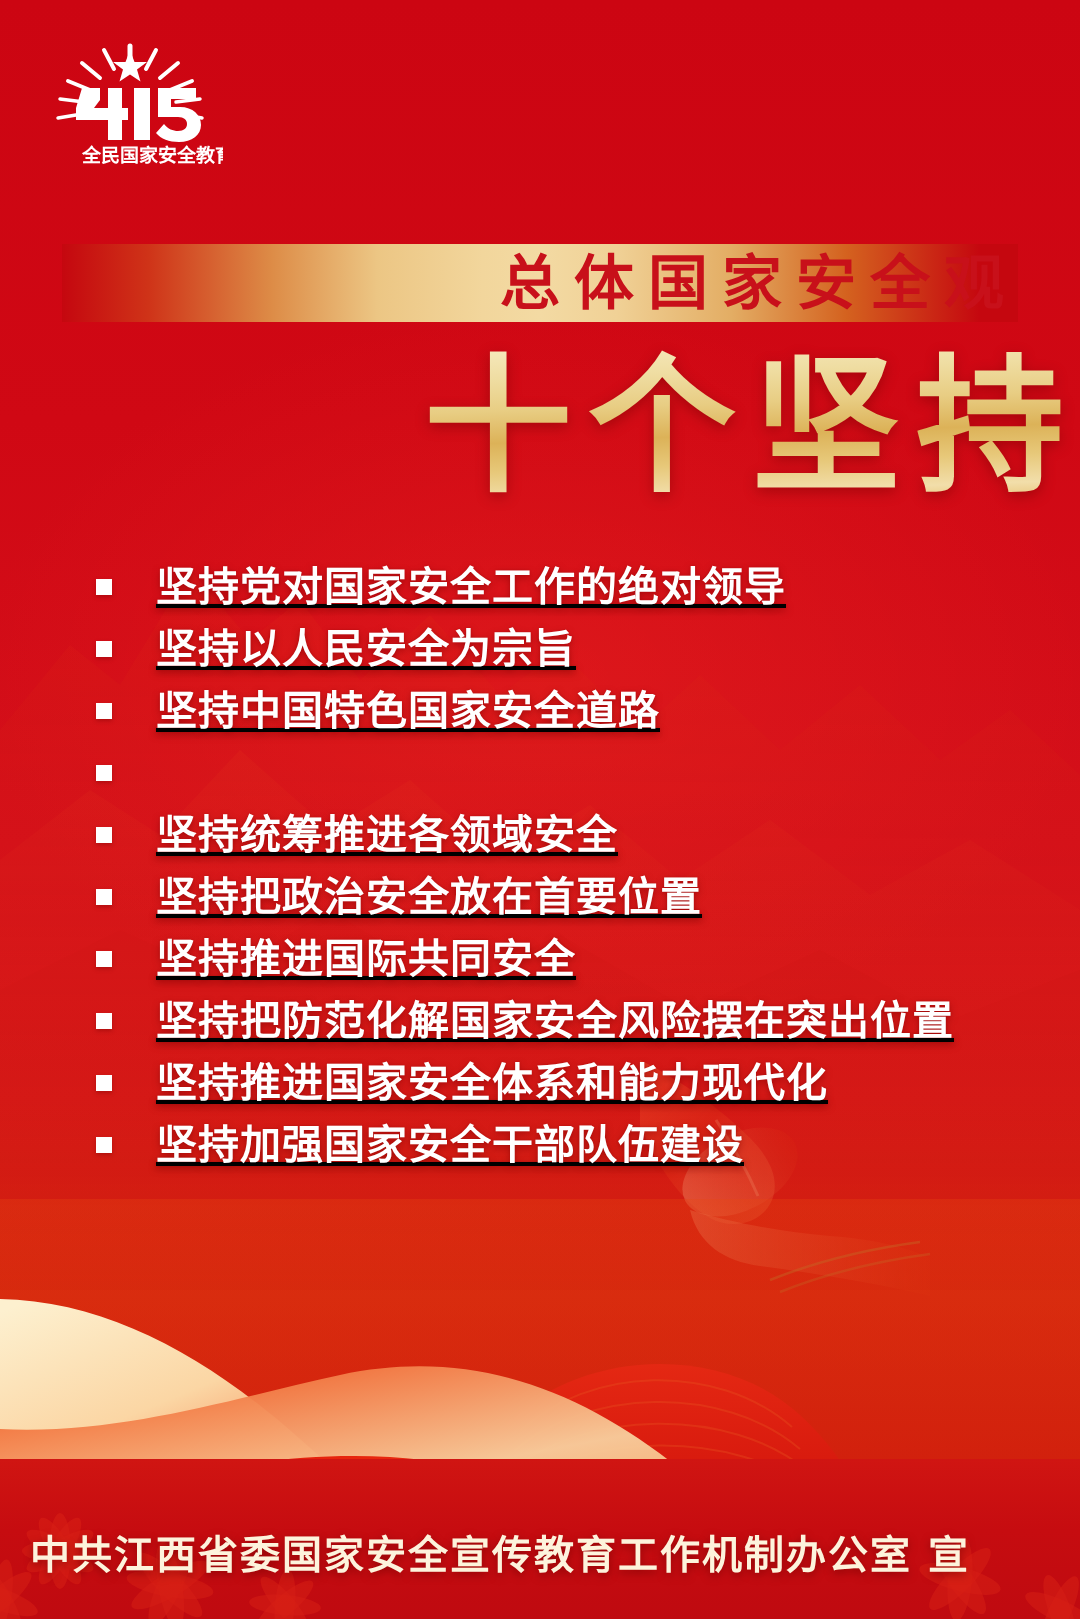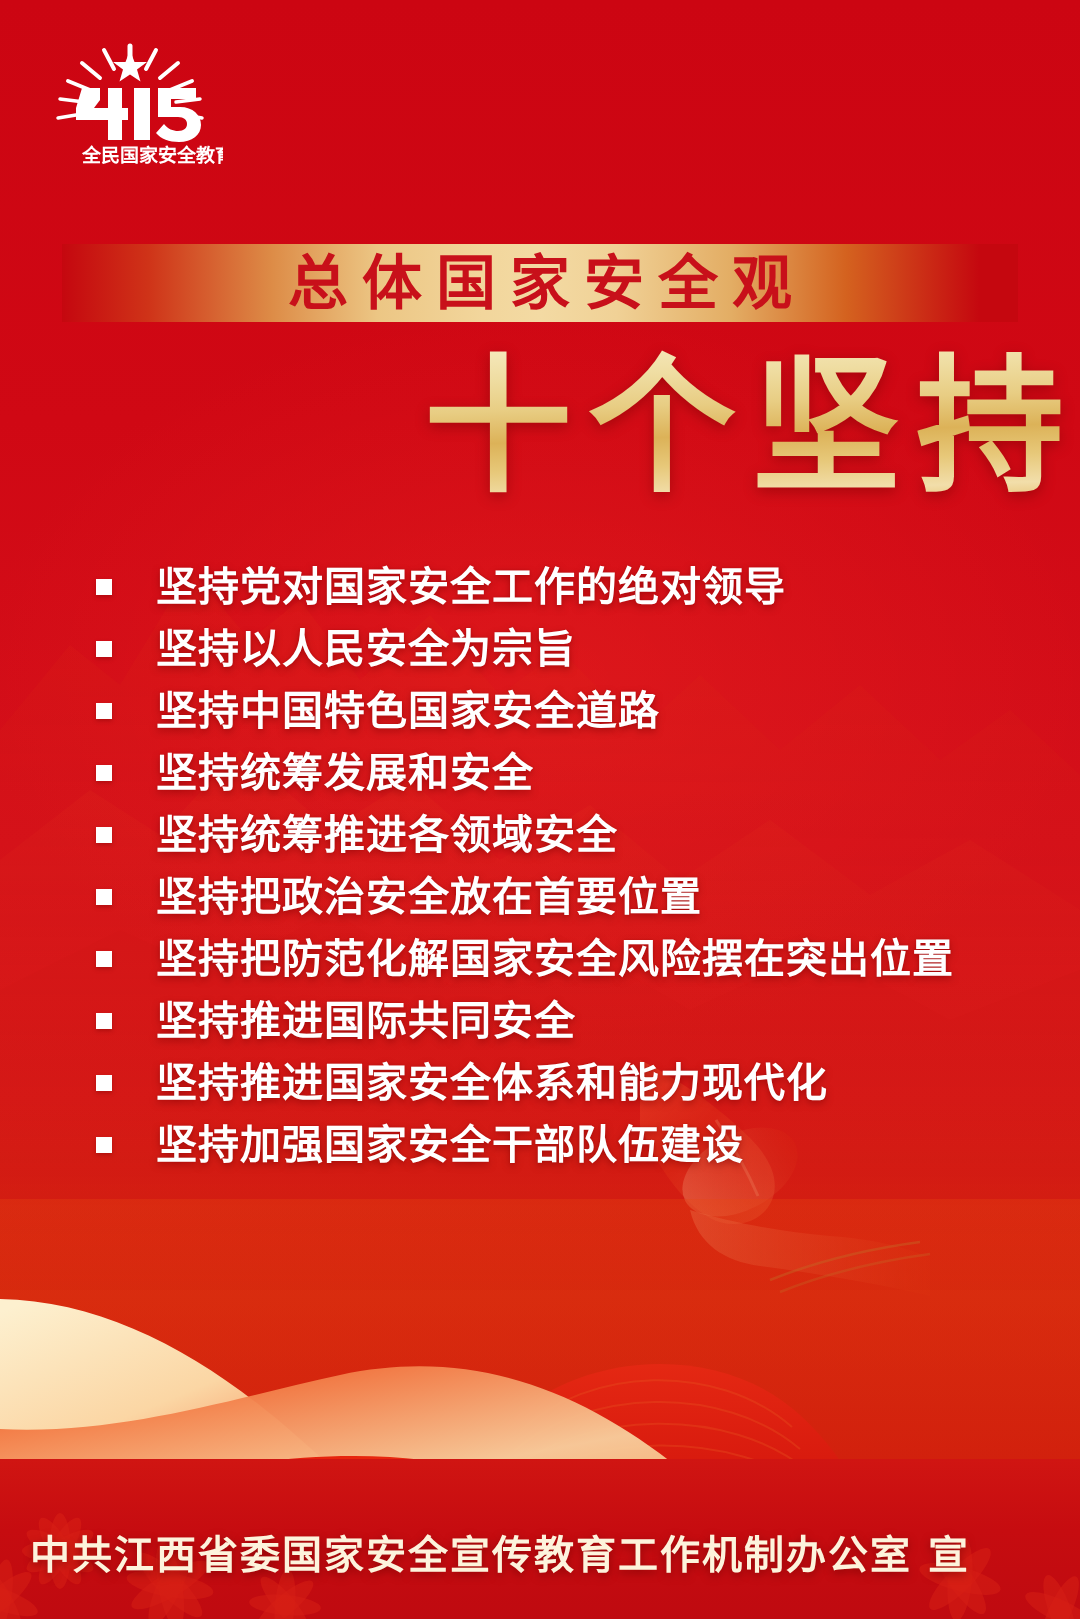--- a/index.html
+++ b/index.html
@@ -42,21 +42,21 @@
         #cf3318 9%,
         #dd8c47 22%,
         #ecc684 33%,
         #f2d69c 44%,
         #f3daa3 50%,
         #f0d196 58%,
         #e3ad64 70%,
         #d4621f 82%,
         #c5070f 96%,
         #c5070f 100%);
-    display:flex;align-items:center;justify-content:center;
+    display:flex;align-items:center;justify-content:flex-end;
   }
   .banner-text{
     font-family:"DejaVu Serif","Liberation Serif",serif;
     font-weight:700;
     font-size:60px;
     letter-spacing:14px;
     color:#c8101a;
     line-height:1;
     text-indent:14px;
     white-space:nowrap;
@@ -86,21 +86,21 @@
         #e3bb68 100%);
     -webkit-background-clip:text;
     background-clip:text;
     color:transparent;
     -webkit-text-fill-color:transparent;
     filter:drop-shadow(0 4px 7px rgba(110,0,0,.45));
   }
 
   
   .list{
-    position:absolute;left:0;top:556px;width:972px;
+    position:absolute;left:0;top:556px;width:972px;text-decoration:underline;
   }
   .list-item{
     display:flex;align-items:center;
     height:62px;
     padding-left:96px;
   }
   .bullet{
     width:16px;height:16px;background:#ffffff;
     flex:0 0 auto;margin-right:44px;
     box-shadow:0 2px 4px rgba(110,0,0,.35);
@@ -237,41 +237,40 @@
       <span class="item-text">坚持以人民安全为宗旨</span>
     </div>
 
     <div class="list-item">
       <span class="bullet"></span>
       <span class="item-text">坚持中国特色国家安全道路</span>
     </div>
 
     <div class="list-item">
       <span class="bullet"></span>
-      <span class="item-text">坚持统筹发展和安全</span>
     </div>
 
     <div class="list-item">
       <span class="bullet"></span>
       <span class="item-text">坚持统筹推进各领域安全</span>
     </div>
 
     <div class="list-item">
       <span class="bullet"></span>
       <span class="item-text">坚持把政治安全放在首要位置</span>
     </div>
 
     <div class="list-item">
       <span class="bullet"></span>
+      <span class="item-text">坚持推进国际共同安全</span>
+    </div>
+
+    <div class="list-item">
+      <span class="bullet"></span>
       <span class="item-text">坚持把防范化解国家安全风险摆在突出位置</span>
-    </div>
-
-    <div class="list-item">
-      <span class="bullet"></span>
-      <span class="item-text">坚持推进国际共同安全</span>
     </div>
 
     <div class="list-item">
       <span class="bullet"></span>
       <span class="item-text">坚持推进国家安全体系和能力现代化</span>
     </div>
 
     <div class="list-item">
       <span class="bullet"></span>
       <span class="item-text">坚持加强国家安全干部队伍建设</span>

